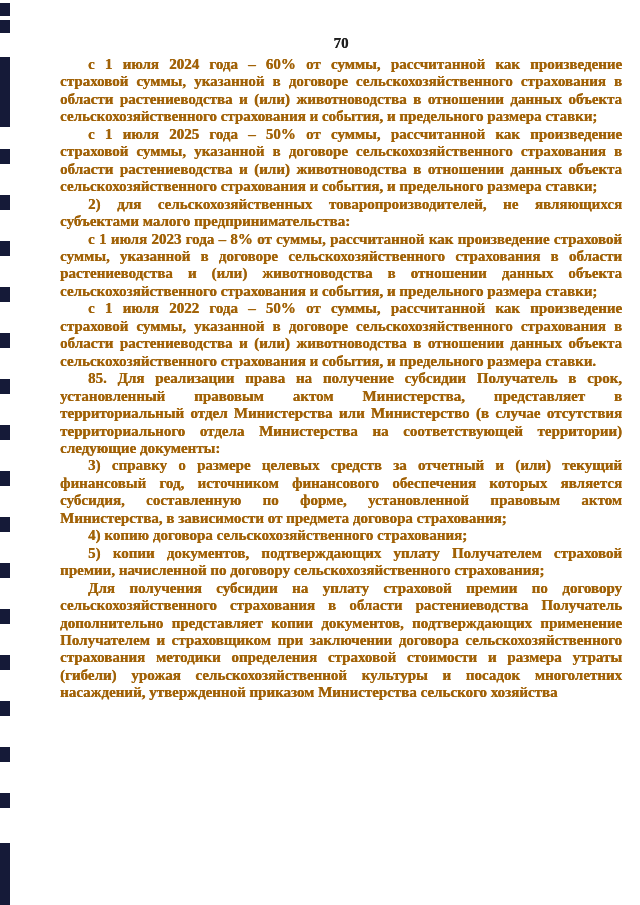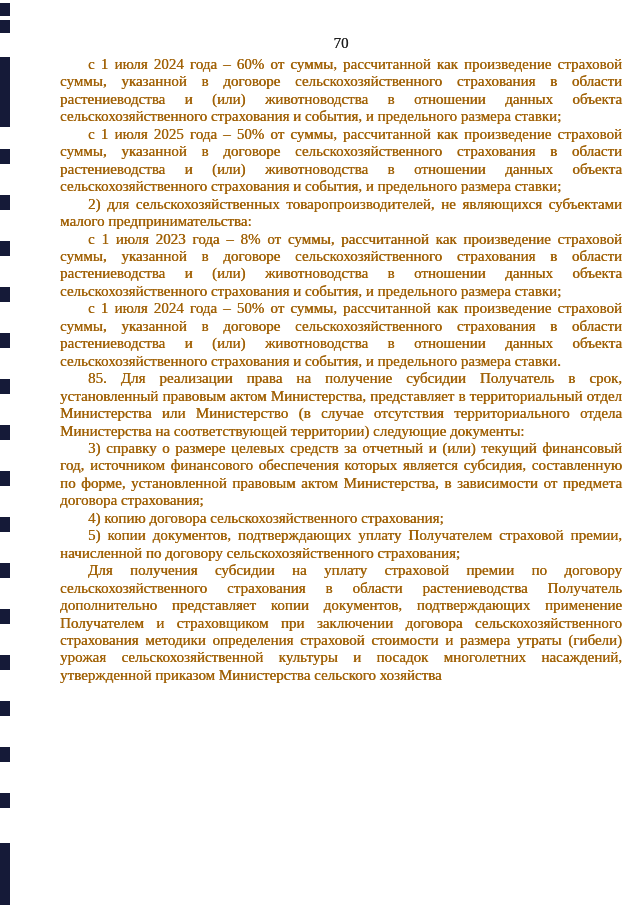--- a/index.html
+++ b/index.html
@@ -11,20 +11,21 @@
     width: 640px;
     height: 905px;
     position: relative;
     overflow: hidden;
     font-family: "Liberation Serif", serif;
   }
   .page {
     position: absolute;
     inset: 0;
     background: #ffffff;
+    font-weight: bold;
   }
   .page-number {
     position: absolute;
     top: 35px;
     left: 60px;
     width: 562px;
     text-align: center;
     font-size: 15px;
     color: #1f1f1f;
     text-shadow: 0.3px 0 0 currentColor;
@@ -81,20 +82,20 @@
       <div class="edge-mark" style="top: 747px; height: 15px; width: 10px; background: rgb(21, 26, 56);"></div>
       <div class="edge-mark" style="top: 793px; height: 15px; width: 10px; background: rgb(21, 26, 56);"></div>
       <div class="edge-mark" style="top: 843px; height: 62px; width: 10px; background: rgb(21, 26, 56);"></div>
     </div>
   <div class="page-number">70</div>
   <div class="body-text">
       <p>с 1 июля 2024 года – 60% от суммы, рассчитанной как произведение страховой суммы, указанной в договоре сельскохозяйственного страхования в области растениеводства и (или) животноводства в отношении данных объекта сельскохозяйственного страхования и события, и предельного размера ставки;</p>
       <p>с 1 июля 2025 года – 50% от суммы, рассчитанной как произведение страховой суммы, указанной в договоре сельскохозяйственного страхования в области растениеводства и (или) животноводства в отношении данных объекта сельскохозяйственного страхования и события, и предельного размера ставки;</p>
       <p>2) для сельскохозяйственных товаропроизводителей, не являющихся субъектами малого предпринимательства:</p>
       <p>с 1 июля 2023 года – 8% от суммы, рассчитанной как произведение страховой суммы, указанной в договоре сельскохозяйственного страхования в области растениеводства и (или) животноводства в отношении данных объекта сельскохозяйственного страхования и события, и предельного размера ставки;</p>
-      <p>с 1 июля 2024 года – 50% от суммы, рассчитанной как произведение страховой суммы, указанной в договоре сельскохозяйственного страхования в области растениеводства и (или) животноводства в отношении данных объекта сельскохозяйственного страхования и события, и предельного размера ставки.</p>
+      <p>с 1 июля 2022 года – 50% от суммы, рассчитанной как произведение страховой суммы, указанной в договоре сельскохозяйственного страхования в области растениеводства и (или) животноводства в отношении данных объекта сельскохозяйственного страхования и события, и предельного размера ставки.</p>
       <p>85. Для реализации права на получение субсидии Получатель в срок, установленный правовым актом Министерства, представляет в территориальный отдел Министерства или Министерство (в случае отсутствия территориального отдела Министерства на соответствующей территории) следующие документы:</p>
       <p>3) справку о размере целевых средств за отчетный и (или) текущий финансовый год, источником финансового обеспечения которых является субсидия, составленную по форме, установленной правовым актом Министерства, в зависимости от предмета договора страхования;</p>
       <p>4) копию договора сельскохозяйственного страхования;</p>
       <p>5) копии документов, подтверждающих уплату Получателем страховой премии, начисленной по договору сельскохозяйственного страхования;</p>
       <p>Для получения субсидии на уплату страховой премии по договору сельскохозяйственного страхования в области растениеводства Получатель дополнительно представляет копии документов, подтверждающих применение Получателем и страховщиком при заключении договора сельскохозяйственного страхования методики определения страховой стоимости и размера утраты (гибели) урожая сельскохозяйственной культуры и посадок многолетних насаждений, утвержденной приказом Министерства сельского хозяйства</p>
     </div>
 </div>
 
 </body></html>

